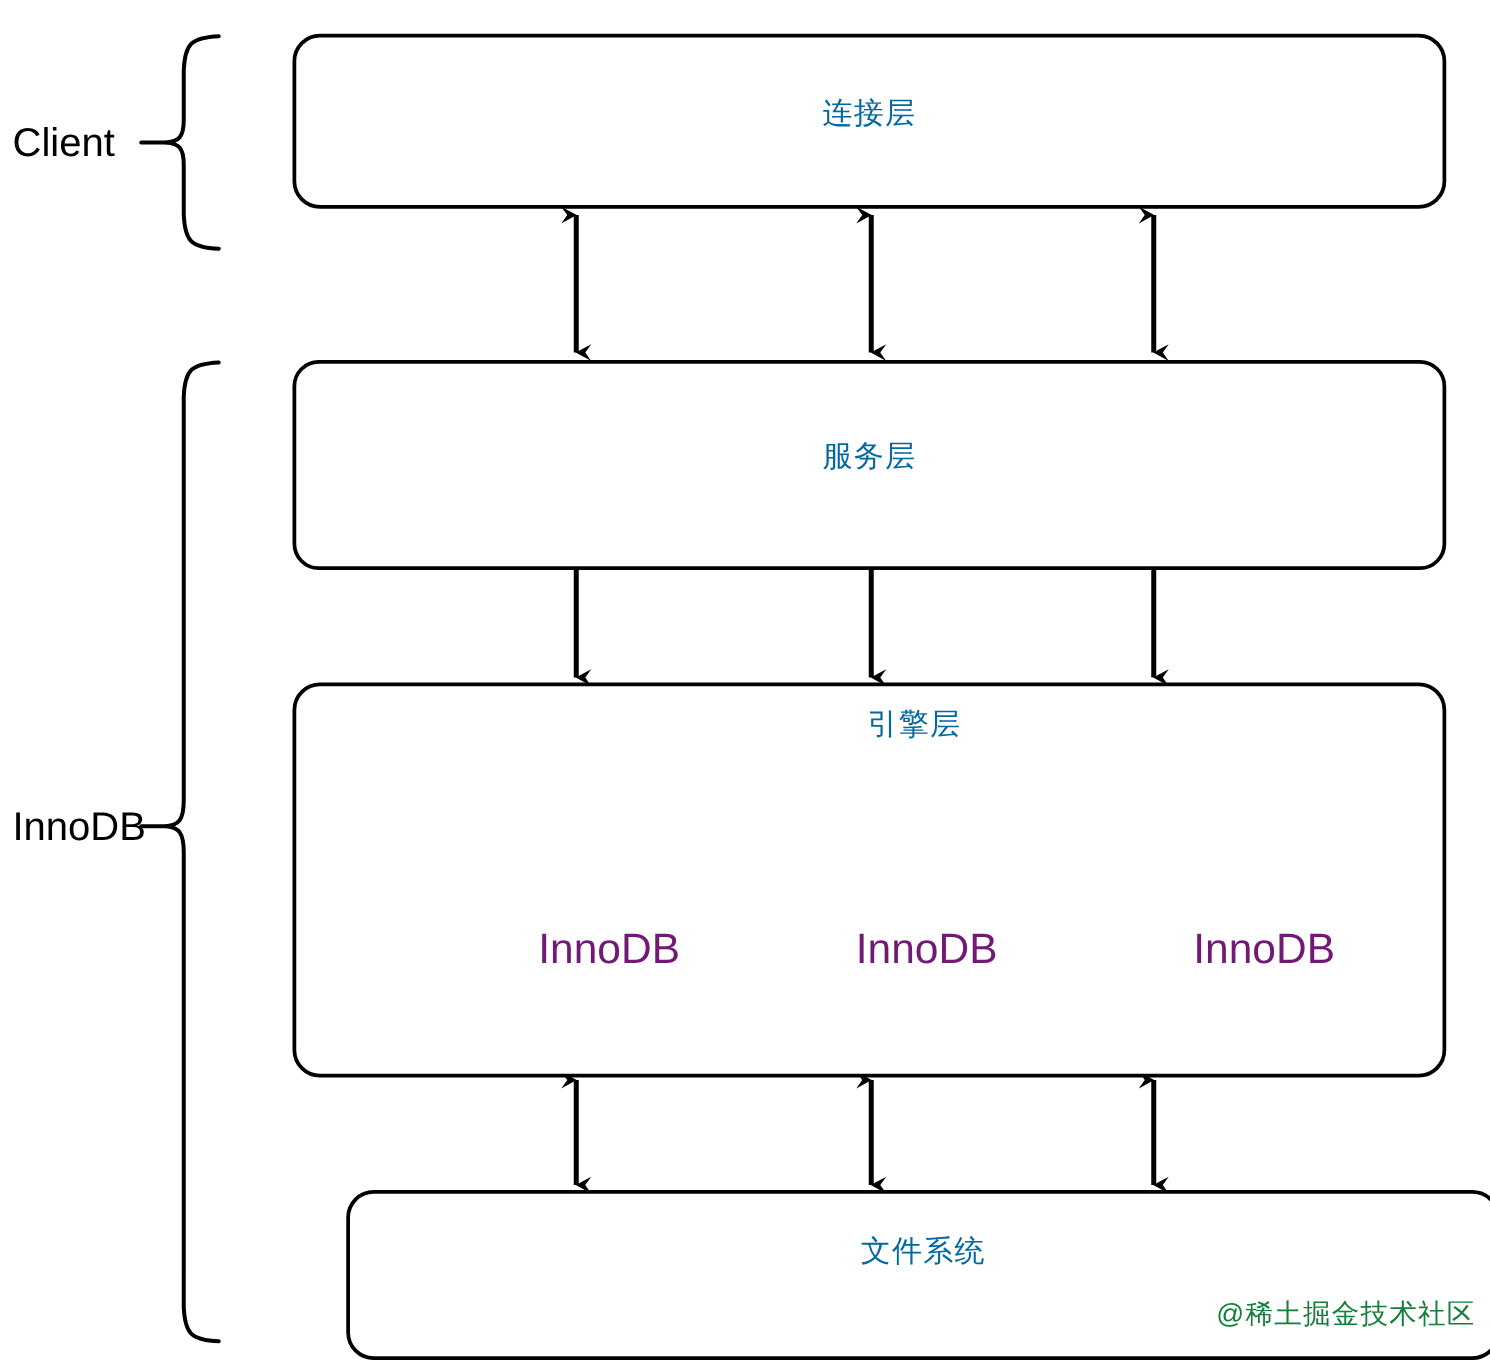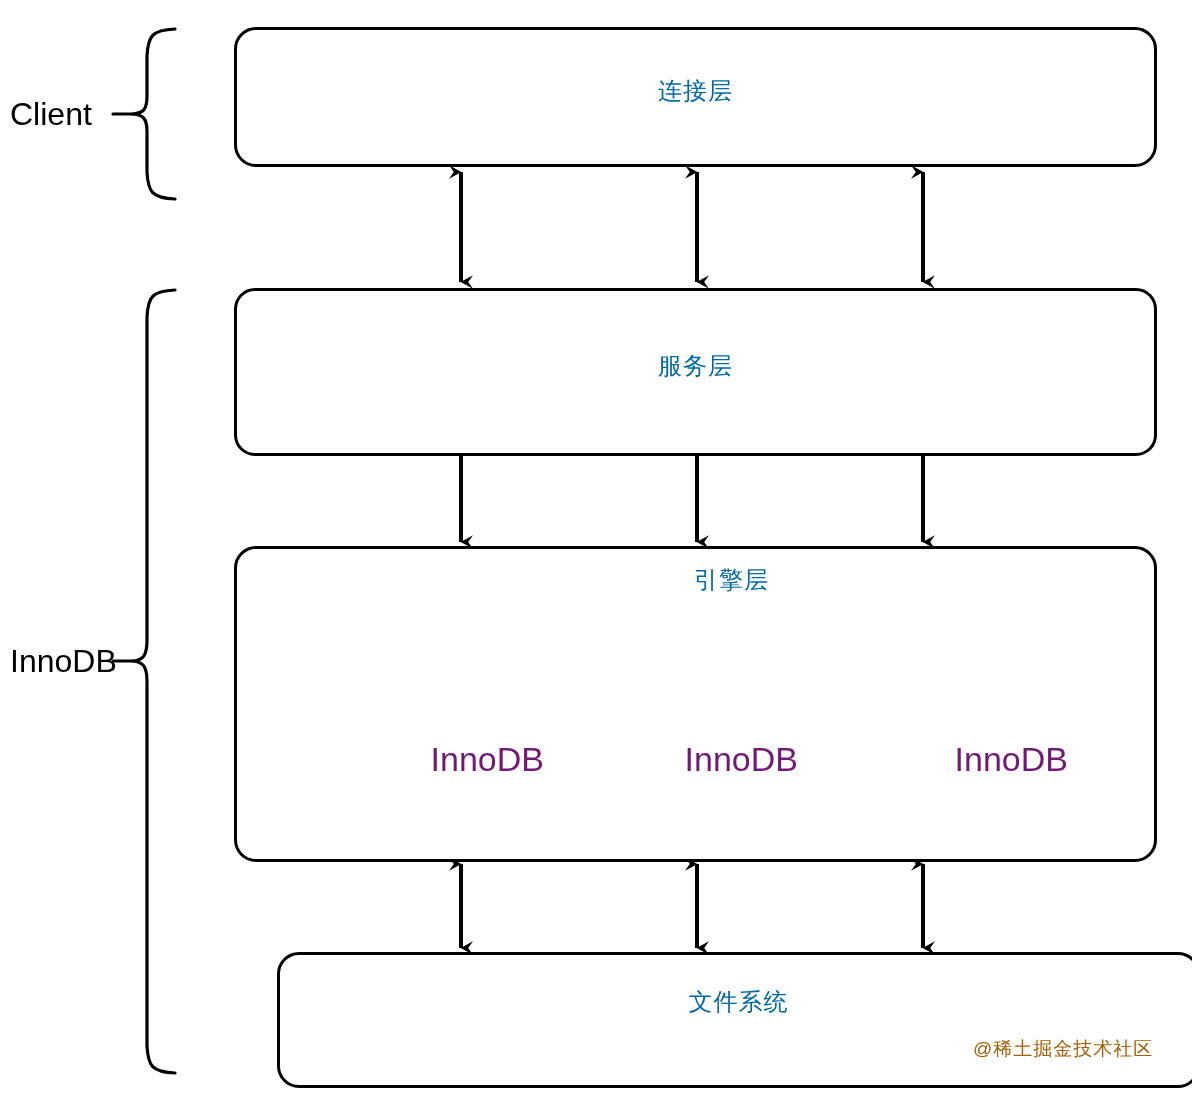--- a/index.html
+++ b/index.html
@@ -59,22 +59,22 @@
     position: absolute;
     left: 14px;
     width: 100%;
     text-align: right;
     font-size: 34px;
     color: #701a75;
     white-space: nowrap;
   }
   .watermark {
     position: absolute;
-    color: #a16207;
-    font-size: 19px;
+    color: #15803d;
+    font-size: 22px;
     white-space: nowrap;
     letter-spacing: 1px;
   }
 </style>
 </head>
 <body>
 
 <div id="canvas">
 
   <svg id="diagram-svg" viewBox="0 0 1192 1094">

